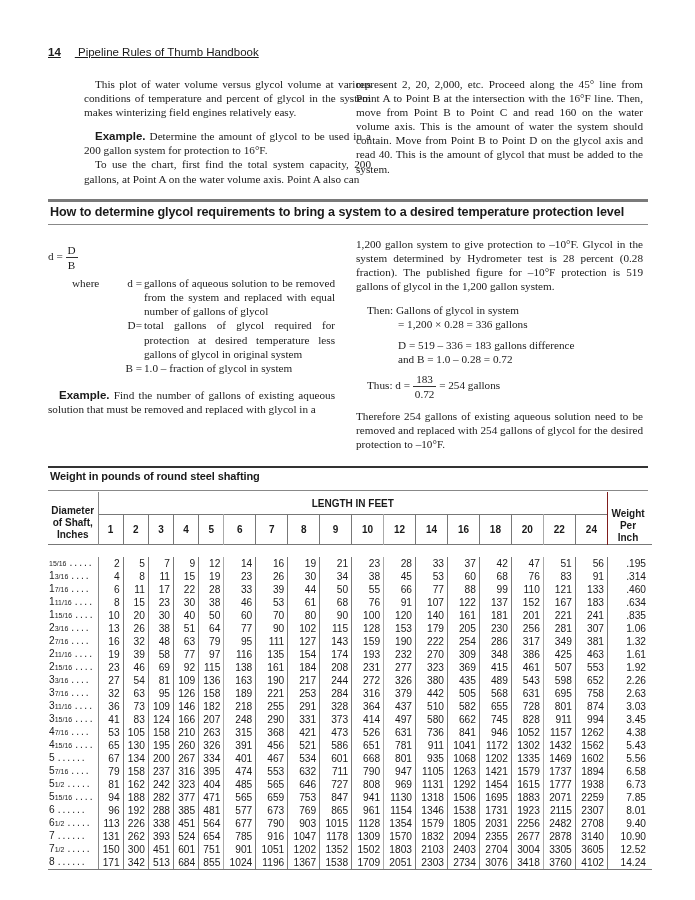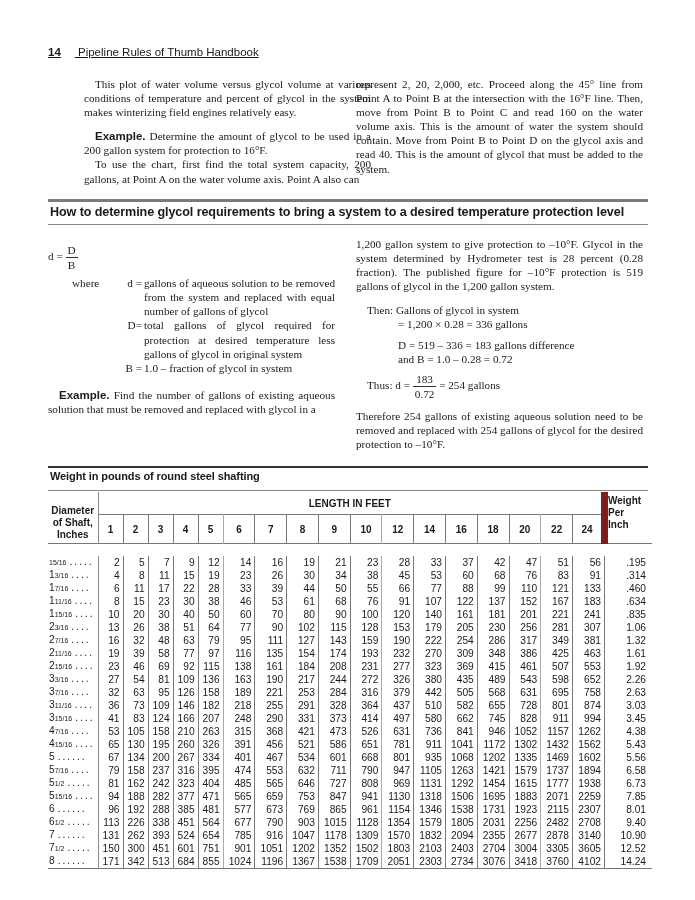--- a/index.html
+++ b/index.html
@@ -117,21 +117,21 @@
 
   <table class="shaft">
     <thead>
       <tr class="hdr-top">
         <th rowspan="2" style="width:46px; line-height:12px; border-right:1.5px solid #888; vertical-align:top; padding-top:13px;">
           <div>Diameter</div>
           <div>of Shaft,</div>
           <div>Inches</div>
         </th>
         <th colspan="17">LENGTH IN FEET</th>
-        <th rowspan="2" style="width:40px; line-height:12px; border-left:7px solid #7f1d1d; vertical-align:top; padding-top:3px; text-align:left; padding-right:4px;">
+        <th rowspan="2" style="width:40px; line-height:12px; border-left:1px solid #7f1d1d; vertical-align:top; padding-top:16px; text-align:center; padding-right:4px;">
           <div>Weight</div>
           <div>Per</div>
           <div>Inch</div>
         </th>
       </tr>
       <tr class="hdr-len" id="len-row">
           <th class="sep">1</th>
           <th class="sep">2</th>
           <th class="sep">3</th>
           <th class="sep">4</th>

